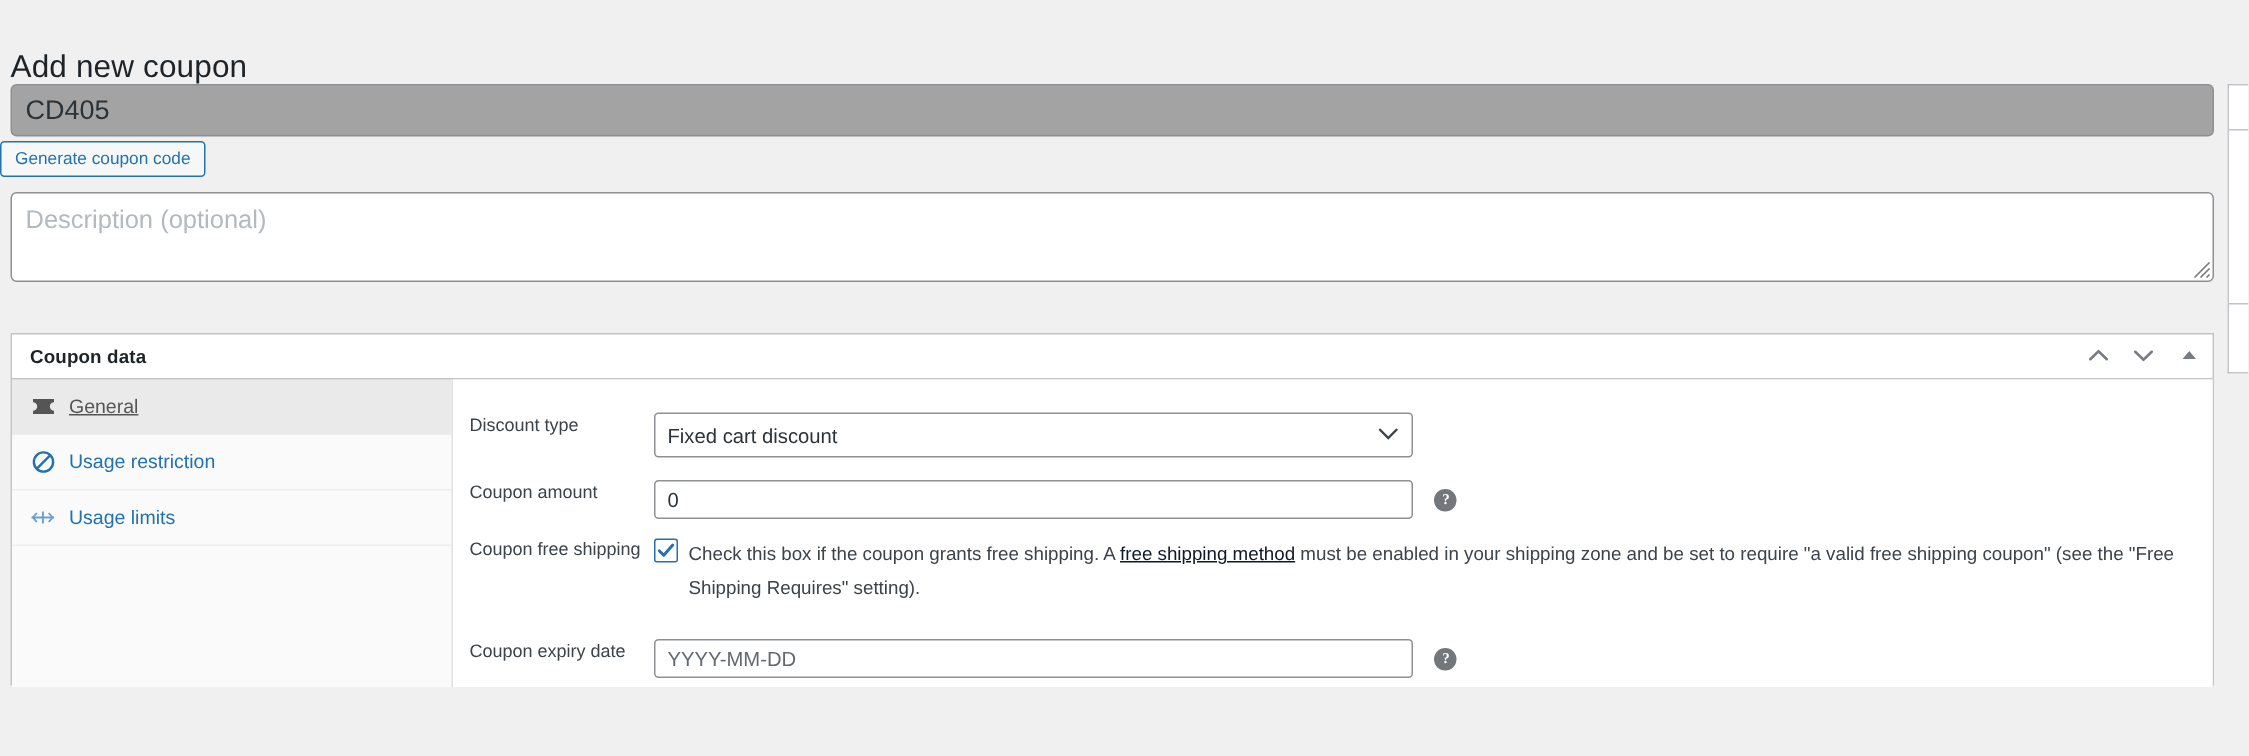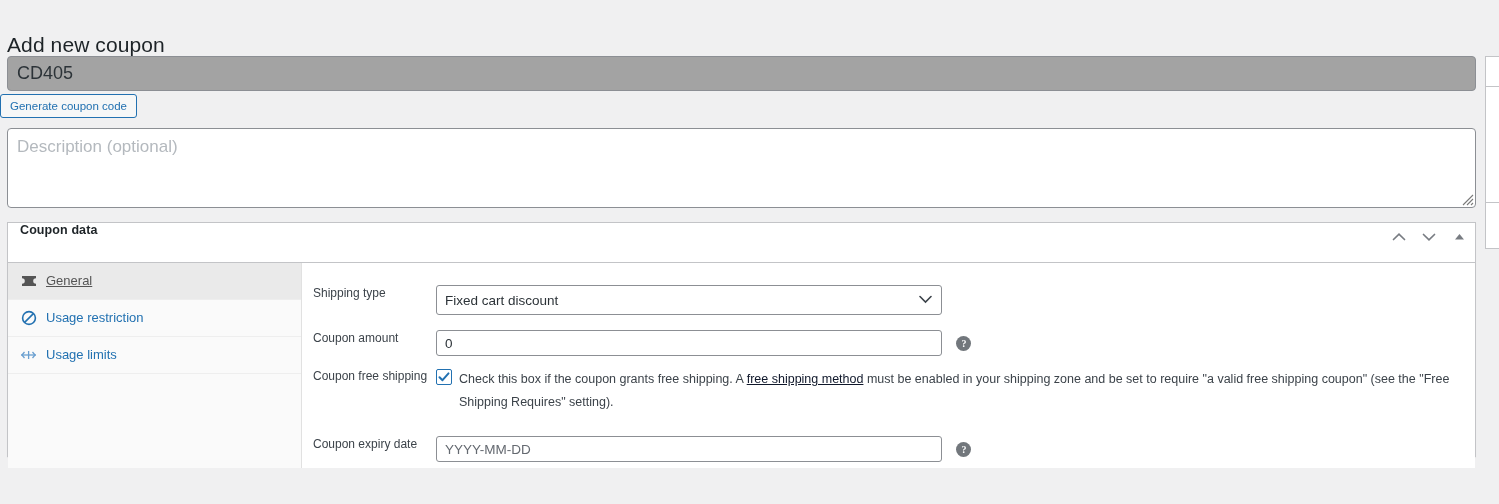--- a/index.html
+++ b/index.html
@@ -33,21 +33,21 @@
     position: absolute; left: 0; top: 94px;
     height: 24px; padding: 0 9px;
     background: #f6f7f7; color: #2271b1;
     border: 1px solid #2271b1; border-radius: 3px;
     font-family: "Liberation Sans", sans-serif;
     font-size: 11.5px; line-height: 22px;
     cursor: pointer; white-space: nowrap;
   }
 
   
-  .desc-wrap { position: absolute; left: 7px; top: 128px; width: 1469px; height: 80px; text-decoration: underline; }
+  .desc-wrap { position: absolute; left: 7px; top: 128px; width: 1469px; height: 60px; text-decoration: underline; }
   .desc-area {
     width: 100%; height: 100%;
     border: 1px solid #8c8f94; border-radius: 4px;
     background: #fff; resize: none; outline: none;
     font-family: "Liberation Sans", sans-serif;
     font-size: 17px; color: #2c3338;
     padding: 7px 9px; line-height: 22px;
   }
   .desc-area::placeholder { color: #b4b9be; opacity: 1; }
   .resize-grip {
@@ -56,23 +56,23 @@
   }
 
   
   .metabox {
     position: absolute; left: 7px; top: 222px;
     width: 1469px; height: 235px;
     background: #fff; border: 1px solid #c3c4c7;
     box-shadow: 0 1px 1px rgba(0,0,0,.04);
   }
   .metabox-head {
-    position: relative; height: 40px;
+    position: relative; height: 30px;
     border-bottom: 1px solid #c3c4c7;
-    display: flex; 
+    display: flex; align-items: center;
   }
   .metabox-head .mb-title {
     font-size: 12.5px; font-weight: bold; color: #1d2327;
     padding-left: 12px; letter-spacing: .1px;
   }
   .mb-actions {
     position: absolute; right: 6px; top: 0; height: 28px;
     display: flex; align-items: center; gap: 10px;
   }
   .mb-btn {
@@ -249,21 +249,21 @@
             </svg>
           </span>
           <span class="tab-label">Usage limits</span>
         </div>
 
       </div>
 
       <div class="panel">
 
         <div class="frow" style="top:22px">
-          <div class="flabel">Shipping type</div>
+          <div class="flabel">Discount type</div>
           <div class="fctl">
             <span class="sel-wrap">
               <select class="f-select">
                 <option>Fixed cart discount</option>
               </select>
               <svg class="sel-arrow" width="13" height="9" viewBox="0 0 13 9">
                 <path d="M1 1.5 L6.5 7 L12 1.5" stroke="#3c434a" stroke-width="1.6" fill="none" stroke-linecap="round"></path>
               </svg>
             </span>
           </div>

